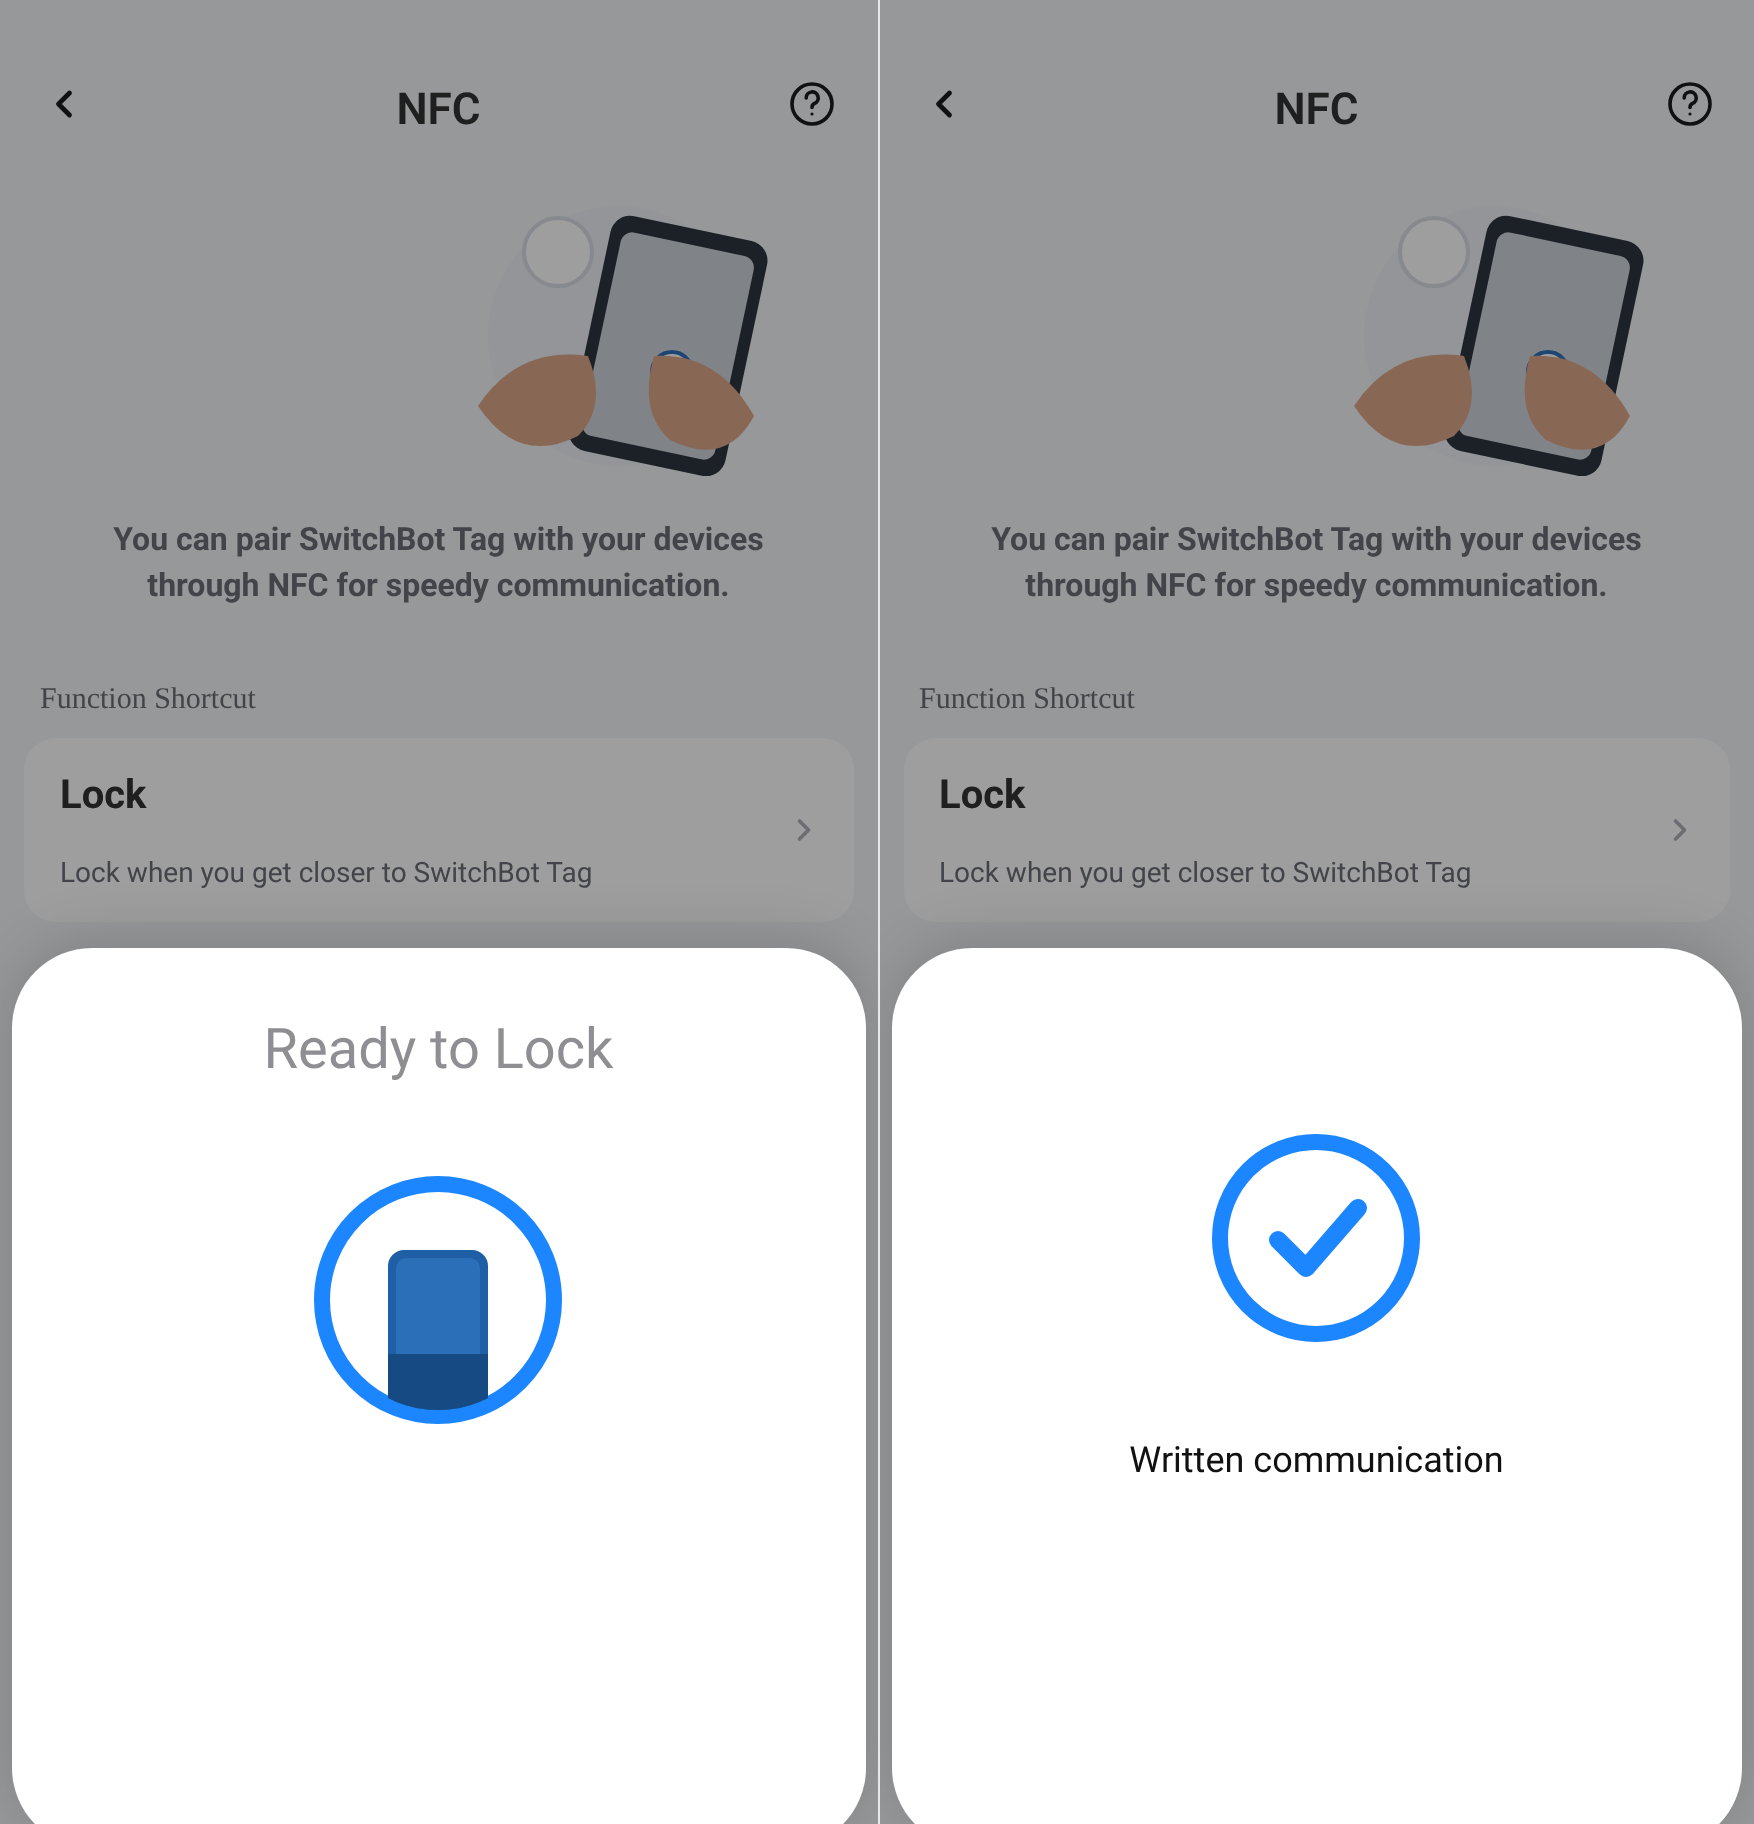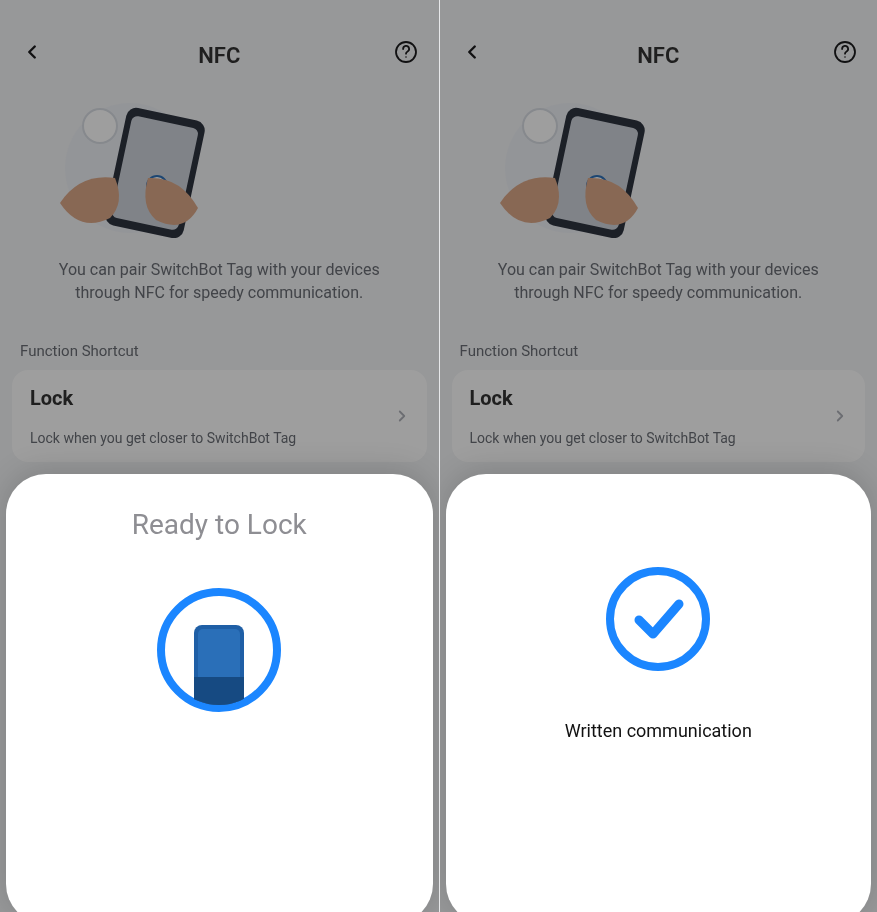--- a/index.html
+++ b/index.html
@@ -51,36 +51,38 @@
     width: 32px; height: 32px;
     display: flex; align-items: center; justify-content: center;
     color: #1c1c1e;
   }
 
   
   .hero {
     padding: 20px 20px 8px;
     display: flex;
     flex-direction: column;
-    align-items: flex-start;
+    align-items: flex-end;
+    font-weight: bold;
   }
   .hero .desc {
     margin-top: 20px;
     color: var(--muted);
     font-size: 16px;
     text-align: center;
     line-height: 1.45;
     padding: 0 18px;
   }
 
   
   .section-header {
     padding: 18px 20px 10px;
     color: var(--muted);
     font-size: 15px;
+    font-family: Liberation Serif, serif;
   }
 
   
   .card {
     background: var(--card);
     margin: 0 12px;
     border-radius: 16px;
     padding: 16px 16px 16px 18px;
     display: flex;
     align-items: center;

